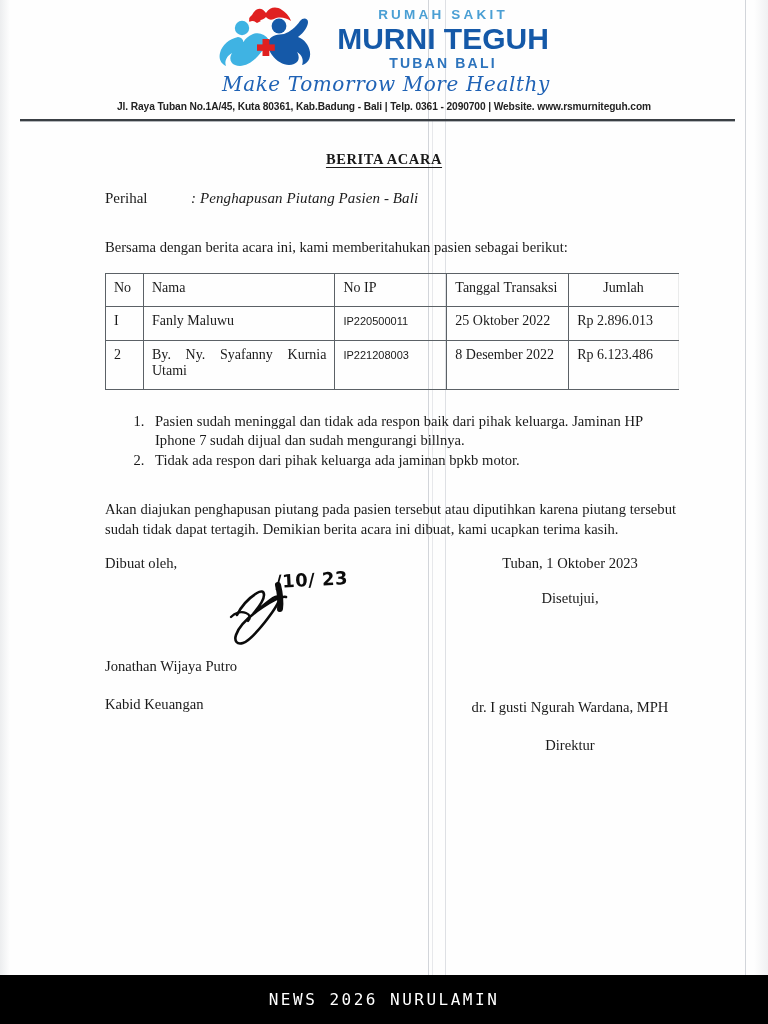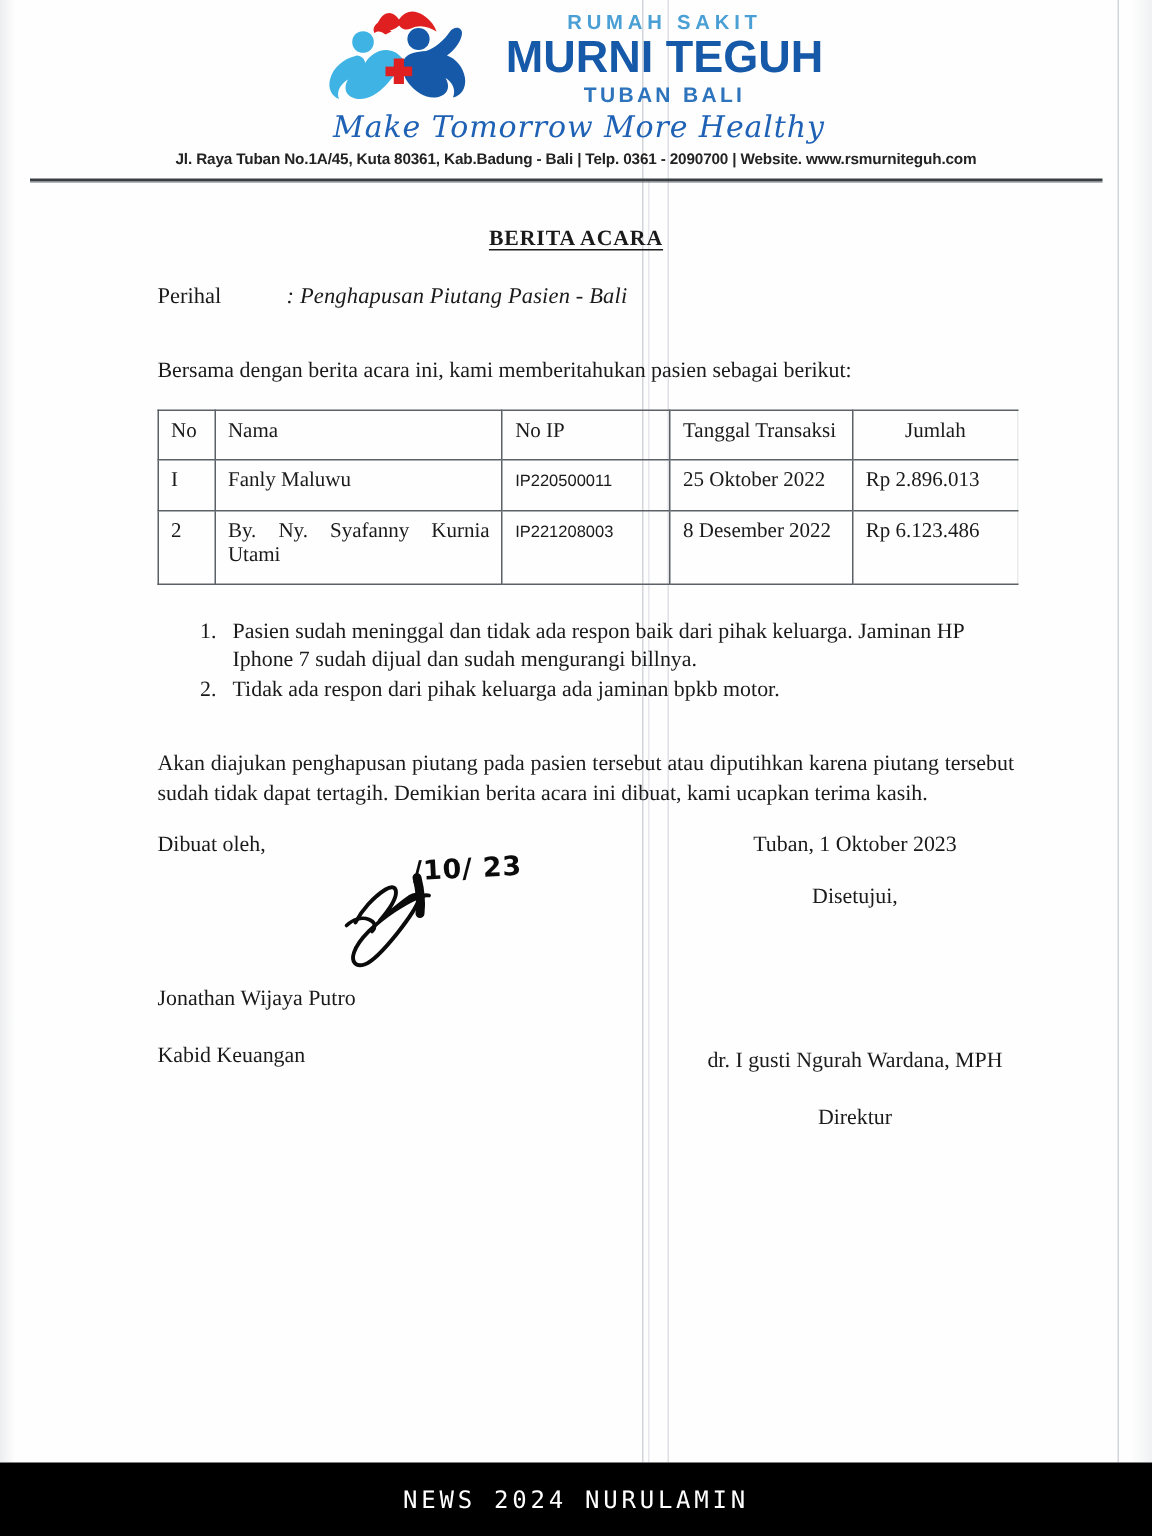--- a/index.html
+++ b/index.html
@@ -378,14 +378,14 @@
       <div class="sig-sub">Disetujui,</div>
       <div class="sig-gap-right"></div>
       <div class="sig-name">dr. I gusti Ngurah Wardana, MPH</div>
       <div class="sig-role">Direktur</div>
     </div>
   </div>
 
 </div>
 
 <div id="caption">
-  <span class="cap-text">NEWS 2024 NURULAMIN</span>
+  <span class="cap-text">NEWS 2026 NURULAMIN</span>
 </div>
 
 </body></html>

